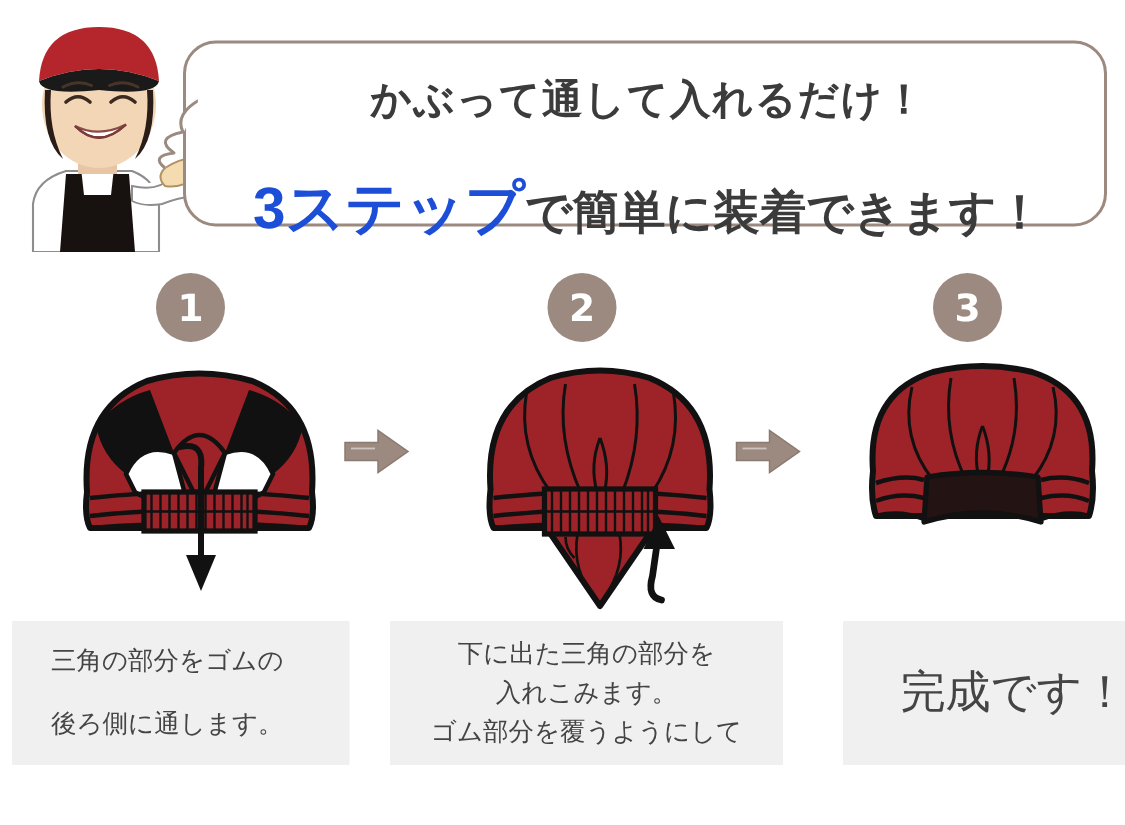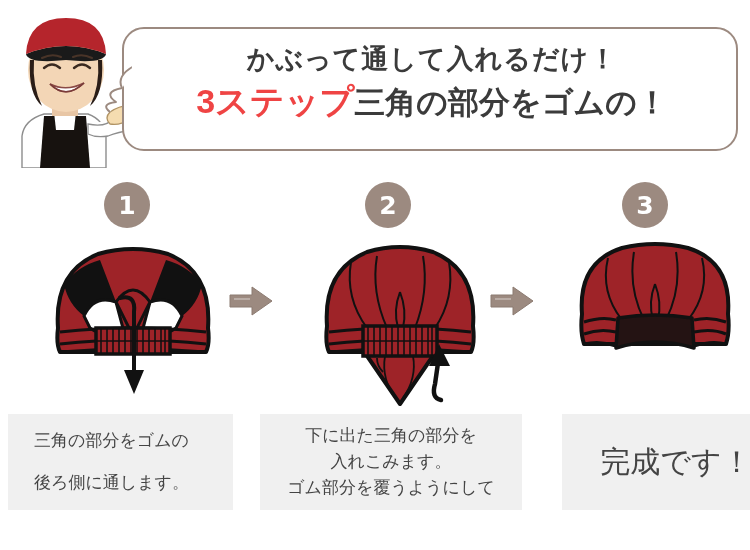--- a/index.html
+++ b/index.html
@@ -11,33 +11,33 @@
   .stage{position:absolute;inset:0;}
 
   
   .bubble{
     position:absolute;left:122px;top:27px;width:616px;height:124px;
     border:2px solid #9c8a80;border-radius:22px;background:#ffffff;
     box-sizing:border-box;
   }
   .bubble-tail{position:absolute;left:96px;top:62px;width:40px;height:52px;}
   .bubble-text{
-    position:absolute;left:130px;top:24px;width:604px;height:118px;
-    display:flex;flex-direction:column;align-items:center;justify-content:center;
+    position:absolute;left:130px;top:48px;width:604px;height:118px;
+    display:flex;flex-direction:column;align-items:center;justify-content:space-between;
     gap:2px;text-align:center;
   }
   .line1{
     font-size:27px;color:#3b3b3b;letter-spacing:1px;font-weight:700;
     white-space:nowrap;
   }
   .line2{
     font-size:31px;letter-spacing:0px;font-weight:700;color:#3b3b3b;
     white-space:nowrap;
   }
-  .line2 .hl{color:#ef4444;font-size:34px;}
+  .line2 .hl{color:#1d4ed8;font-size:39px;}
 
   
   .presenter{position:absolute;left:0px;top:8px;width:132px;height:160px;}
 
   
   .badge{
     position:absolute;width:46px;height:46px;border-radius:50%;
     background:#9c8a80;color:#ffffff;
     display:flex;align-items:center;justify-content:center;
     font-size:25px;font-weight:700;line-height:1;
@@ -115,21 +115,21 @@
   <div class="bubble-tail">
     <svg viewBox="0 0 40 52" width="40" height="52">
       <path d="M38 4 Q20 14 26 26 Q6 30 20 40 Q4 42 14 50" fill="#ffffff" stroke="#9c8a80" stroke-width="2" stroke-linejoin="round"></path>
       <path d="M36 3 L40 3 L40 51 L34 51" fill="#ffffff"></path>
     </svg>
   </div>
 
   <div class="bubble-text">
     <div class="line1">かぶって通して入れるだけ！</div>
     <div class="line2">
-      <span class="hl">3ステップ</span><span>三角の部分をゴムの！</span>
+      <span class="hl">3ステップ</span><span>で簡単に装着できます！</span>
     </div>
   </div>
 
   <div class="badge" id="badge1">1</div>
   <div class="badge" id="badge2">2</div>
   <div class="badge" id="badge3">3</div>
 
   <div class="illus" id="illus1">
     <svg viewBox="0 0 190 178" width="190" height="178">
 

